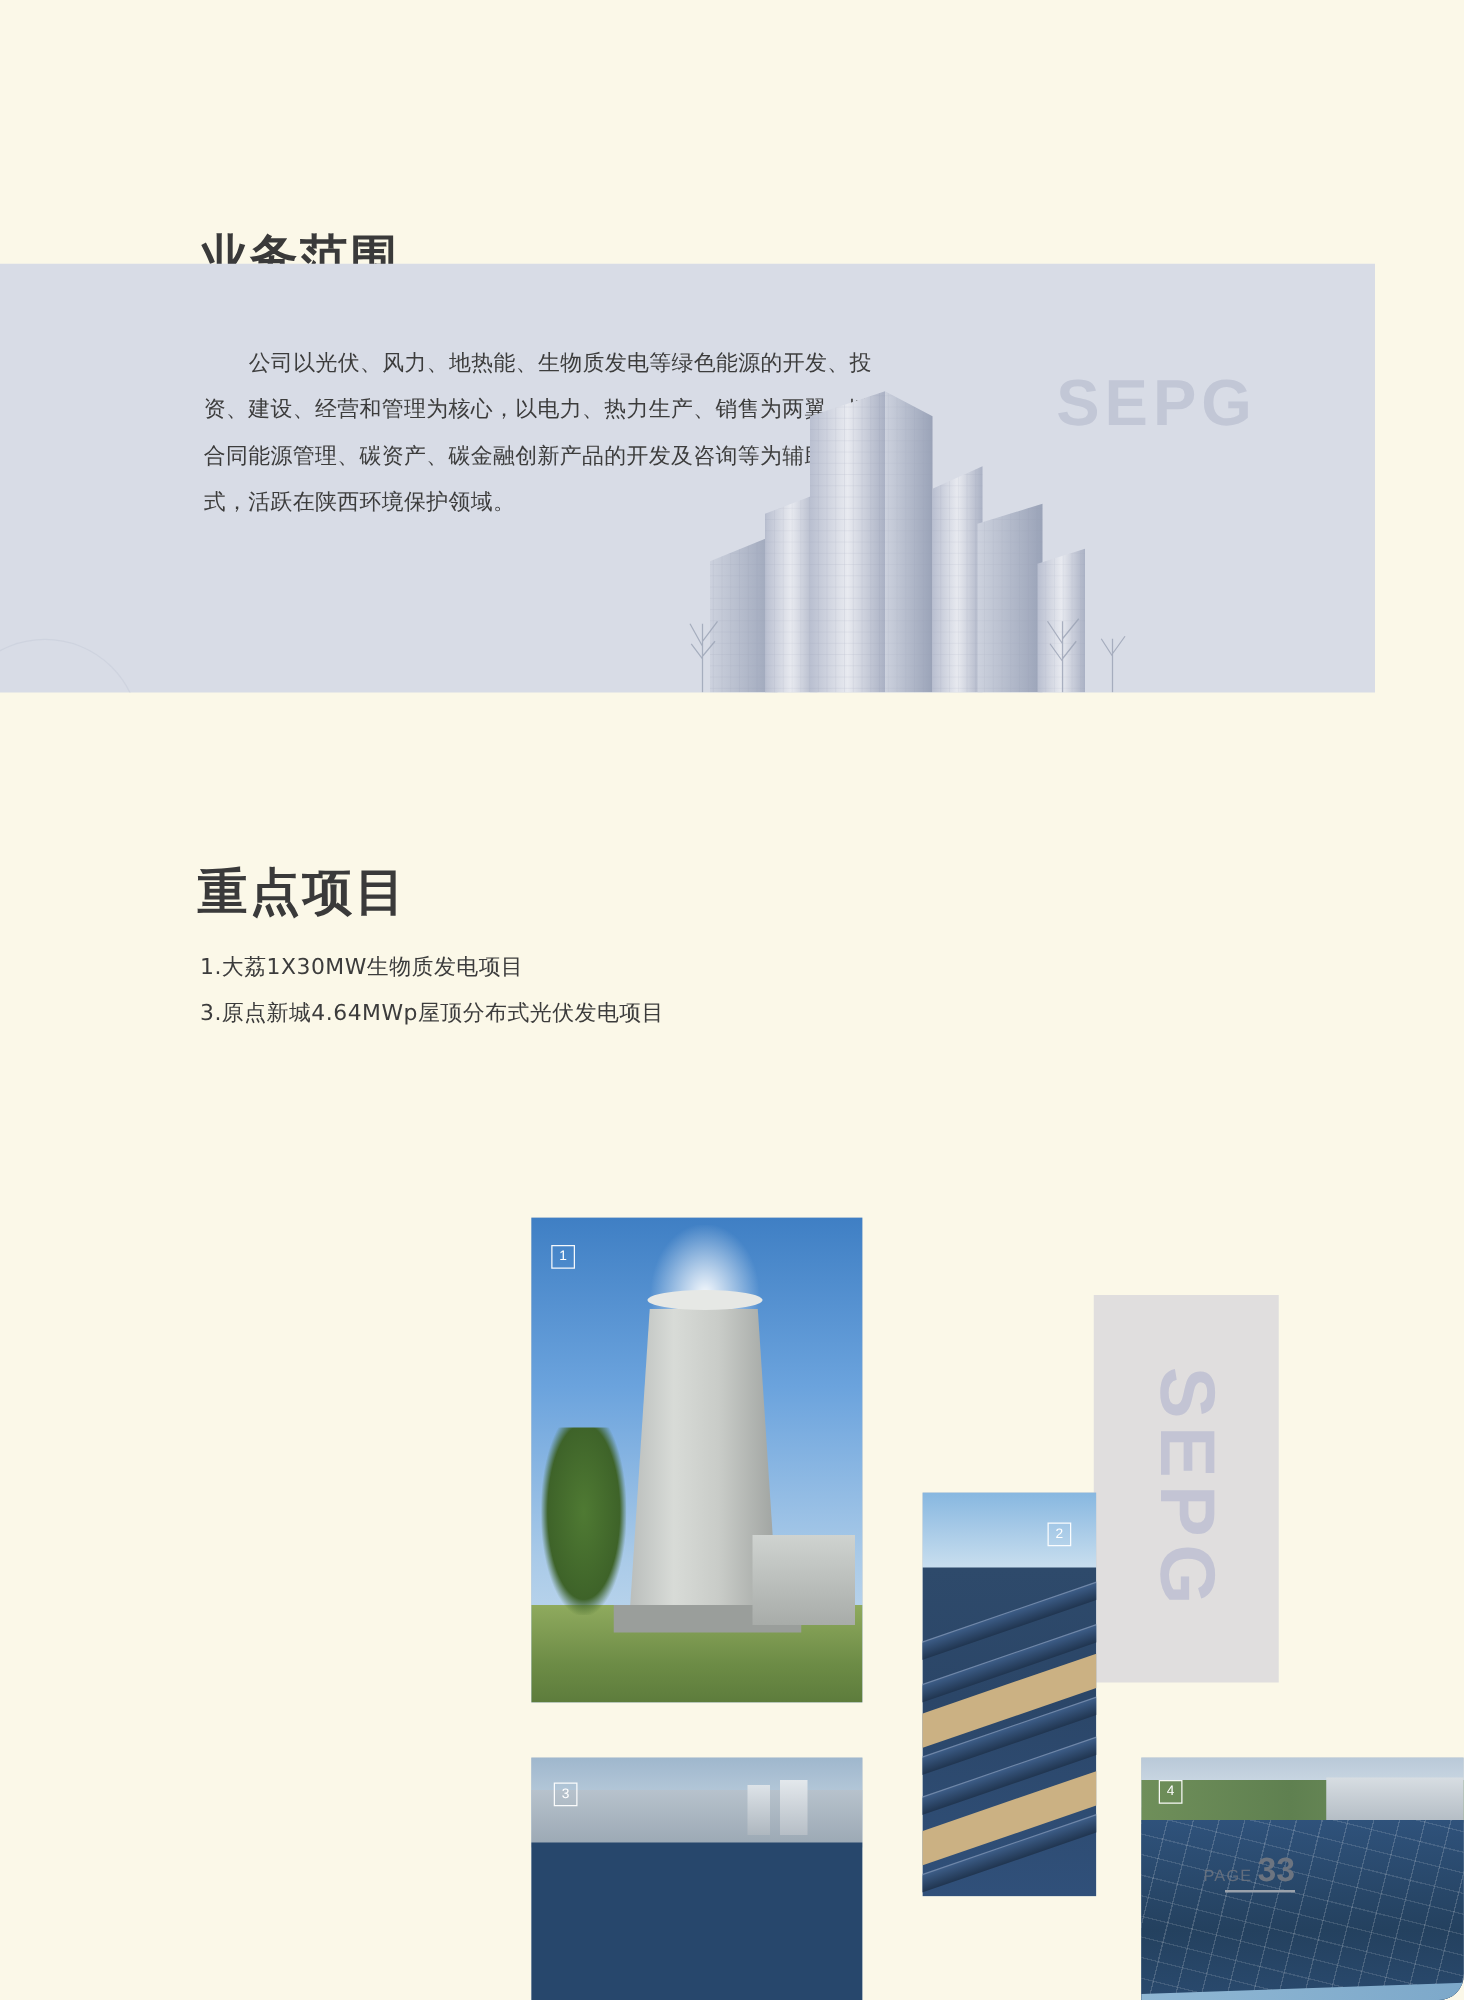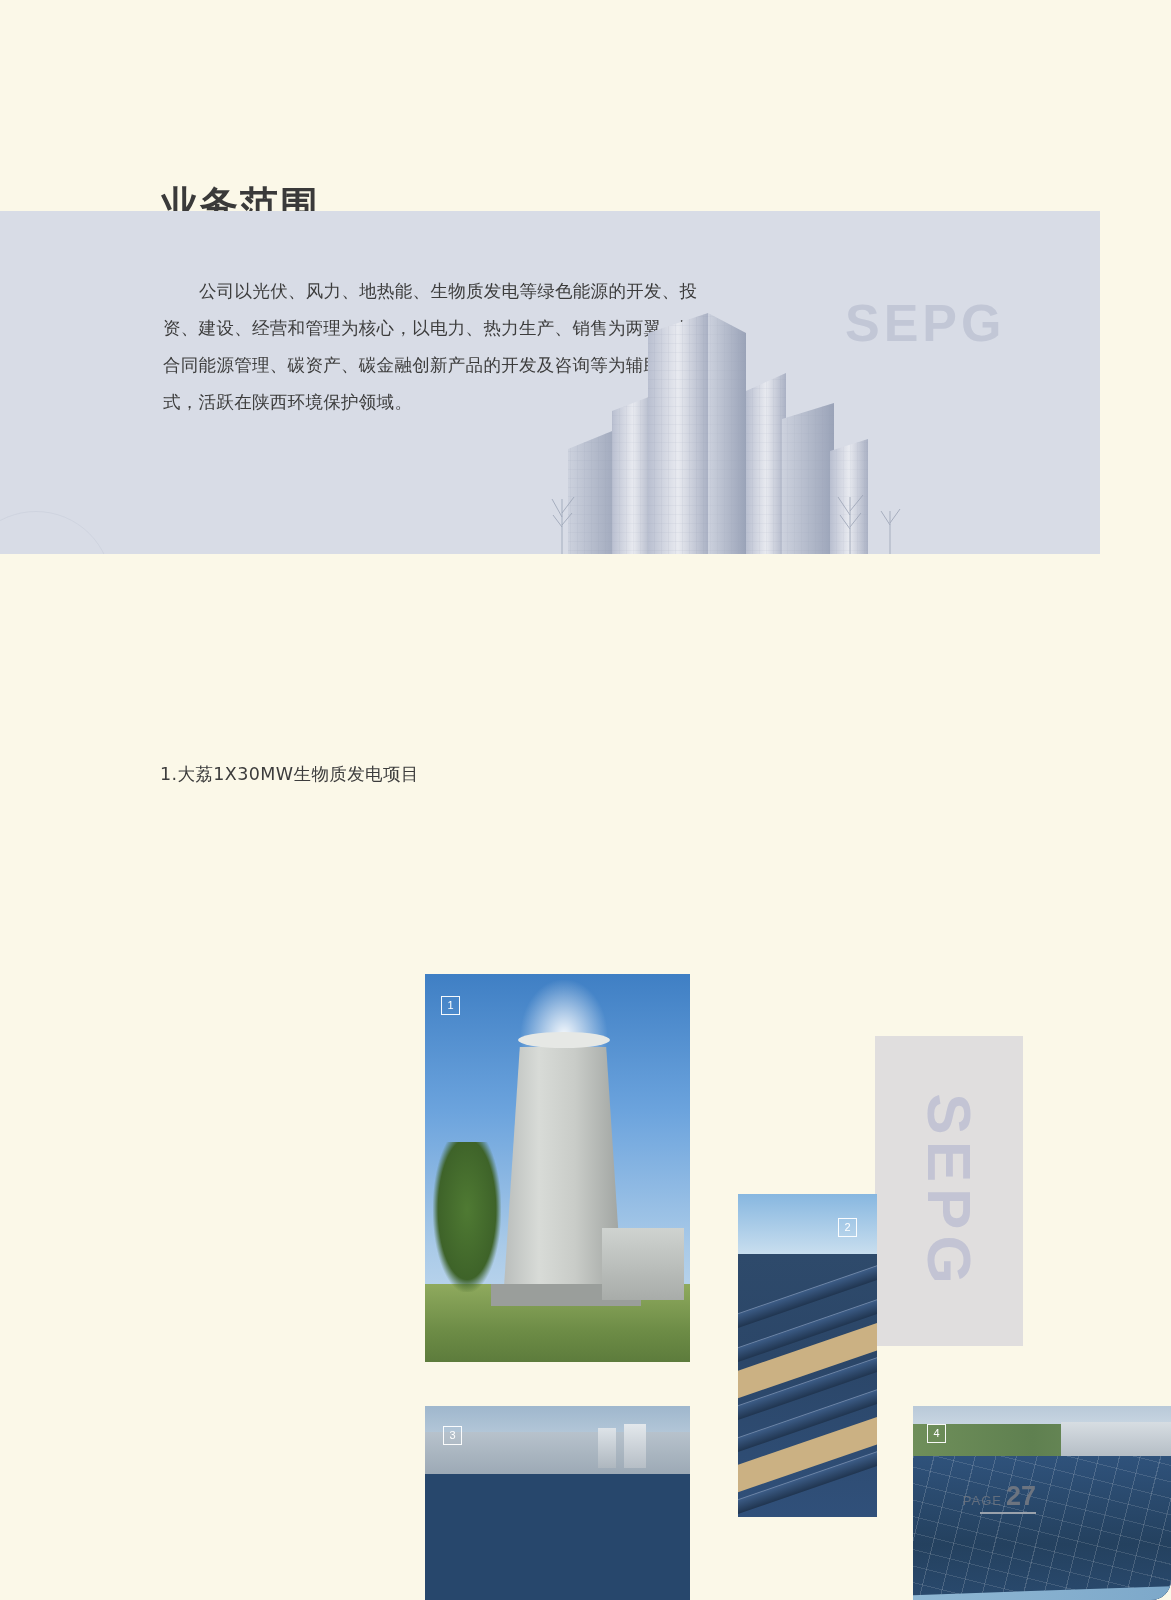--- a/index.html
+++ b/index.html
@@ -361,23 +361,25 @@
       <polygon points="280,152 318,140 318,255 280,255" fill="url(#grid)" opacity="0.5"></polygon>
 
       <g stroke="#9aa2b4" stroke-width="1" fill="none" opacity="0.8">
         <path d="M12 255 L12 200 M12 218 L2 200 M12 214 L24 198 M12 228 L3 216 M12 226 L22 214"></path>
         <path d="M300 255 L300 198 M300 216 L288 198 M300 212 L313 196 M300 230 L290 216 M300 228 L311 214"></path>
         <path d="M340 255 L340 212 M340 226 L331 212 M340 224 L350 210"></path>
       </g>
     </svg>
   </div>
 
+  <h1 class="heading" id="heading-projects">重点项目</h1>
 
   <div class="project-list">
     <div class="project-item">1.大荔1X30MW生物质发电项目</div>
+    <div class="project-item">3.原点新城4.64MWp屋顶分布式光伏发电项目</div>
   </div>
 
   <div class="wm-panel"></div>
   <div class="wm-vertical">
     <span>SEPG</span>
   </div>
 
   <figure class="photo" id="photo-1">
     <div class="sky"></div>
     <div class="steam"></div>
@@ -417,16 +419,16 @@
     <div class="trees"></div>
     <div class="bldgs"></div>
     <div class="panels"></div>
     <div class="walkway"></div>
     <span class="num-badge" style="left:14px; top:18px;">4</span>
   </figure>
 
   <div class="page-no-rule"></div>
   <div class="page-no">
     <span class="label">PAGE</span>
-    <span class="num">27</span>
+    <span class="num">33</span>
   </div>
 
 </div>
 
 </body></html>

